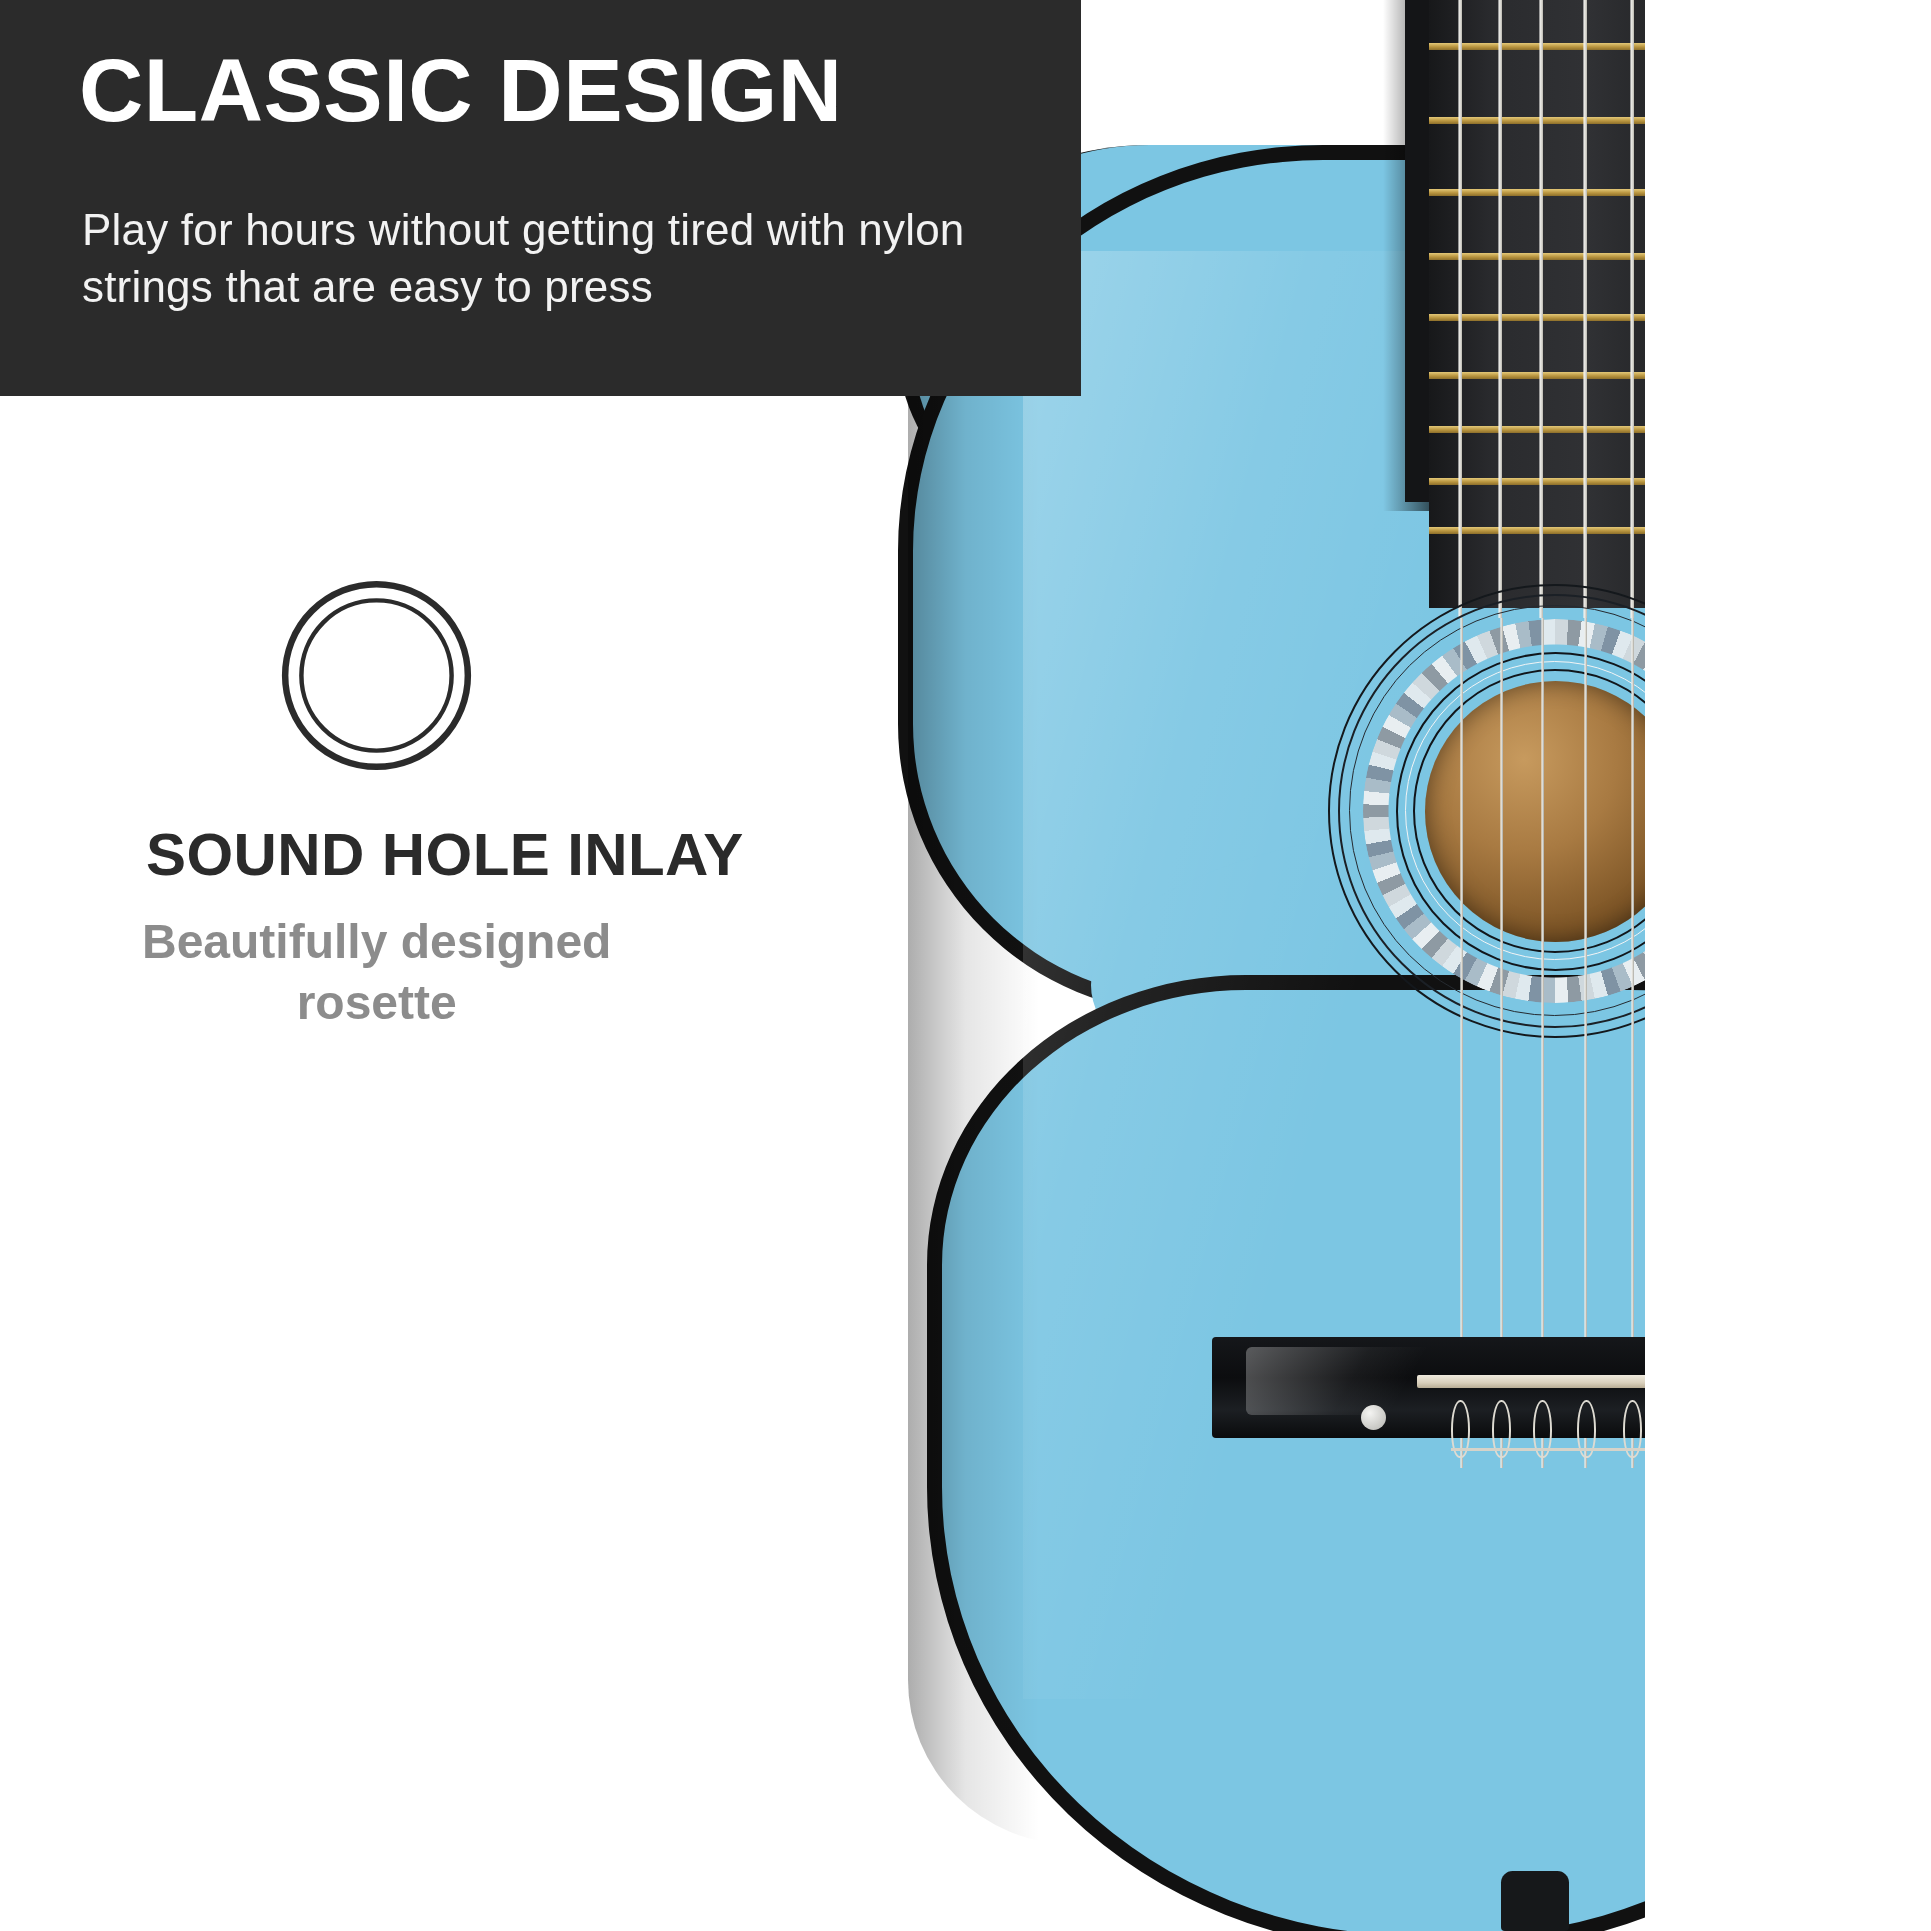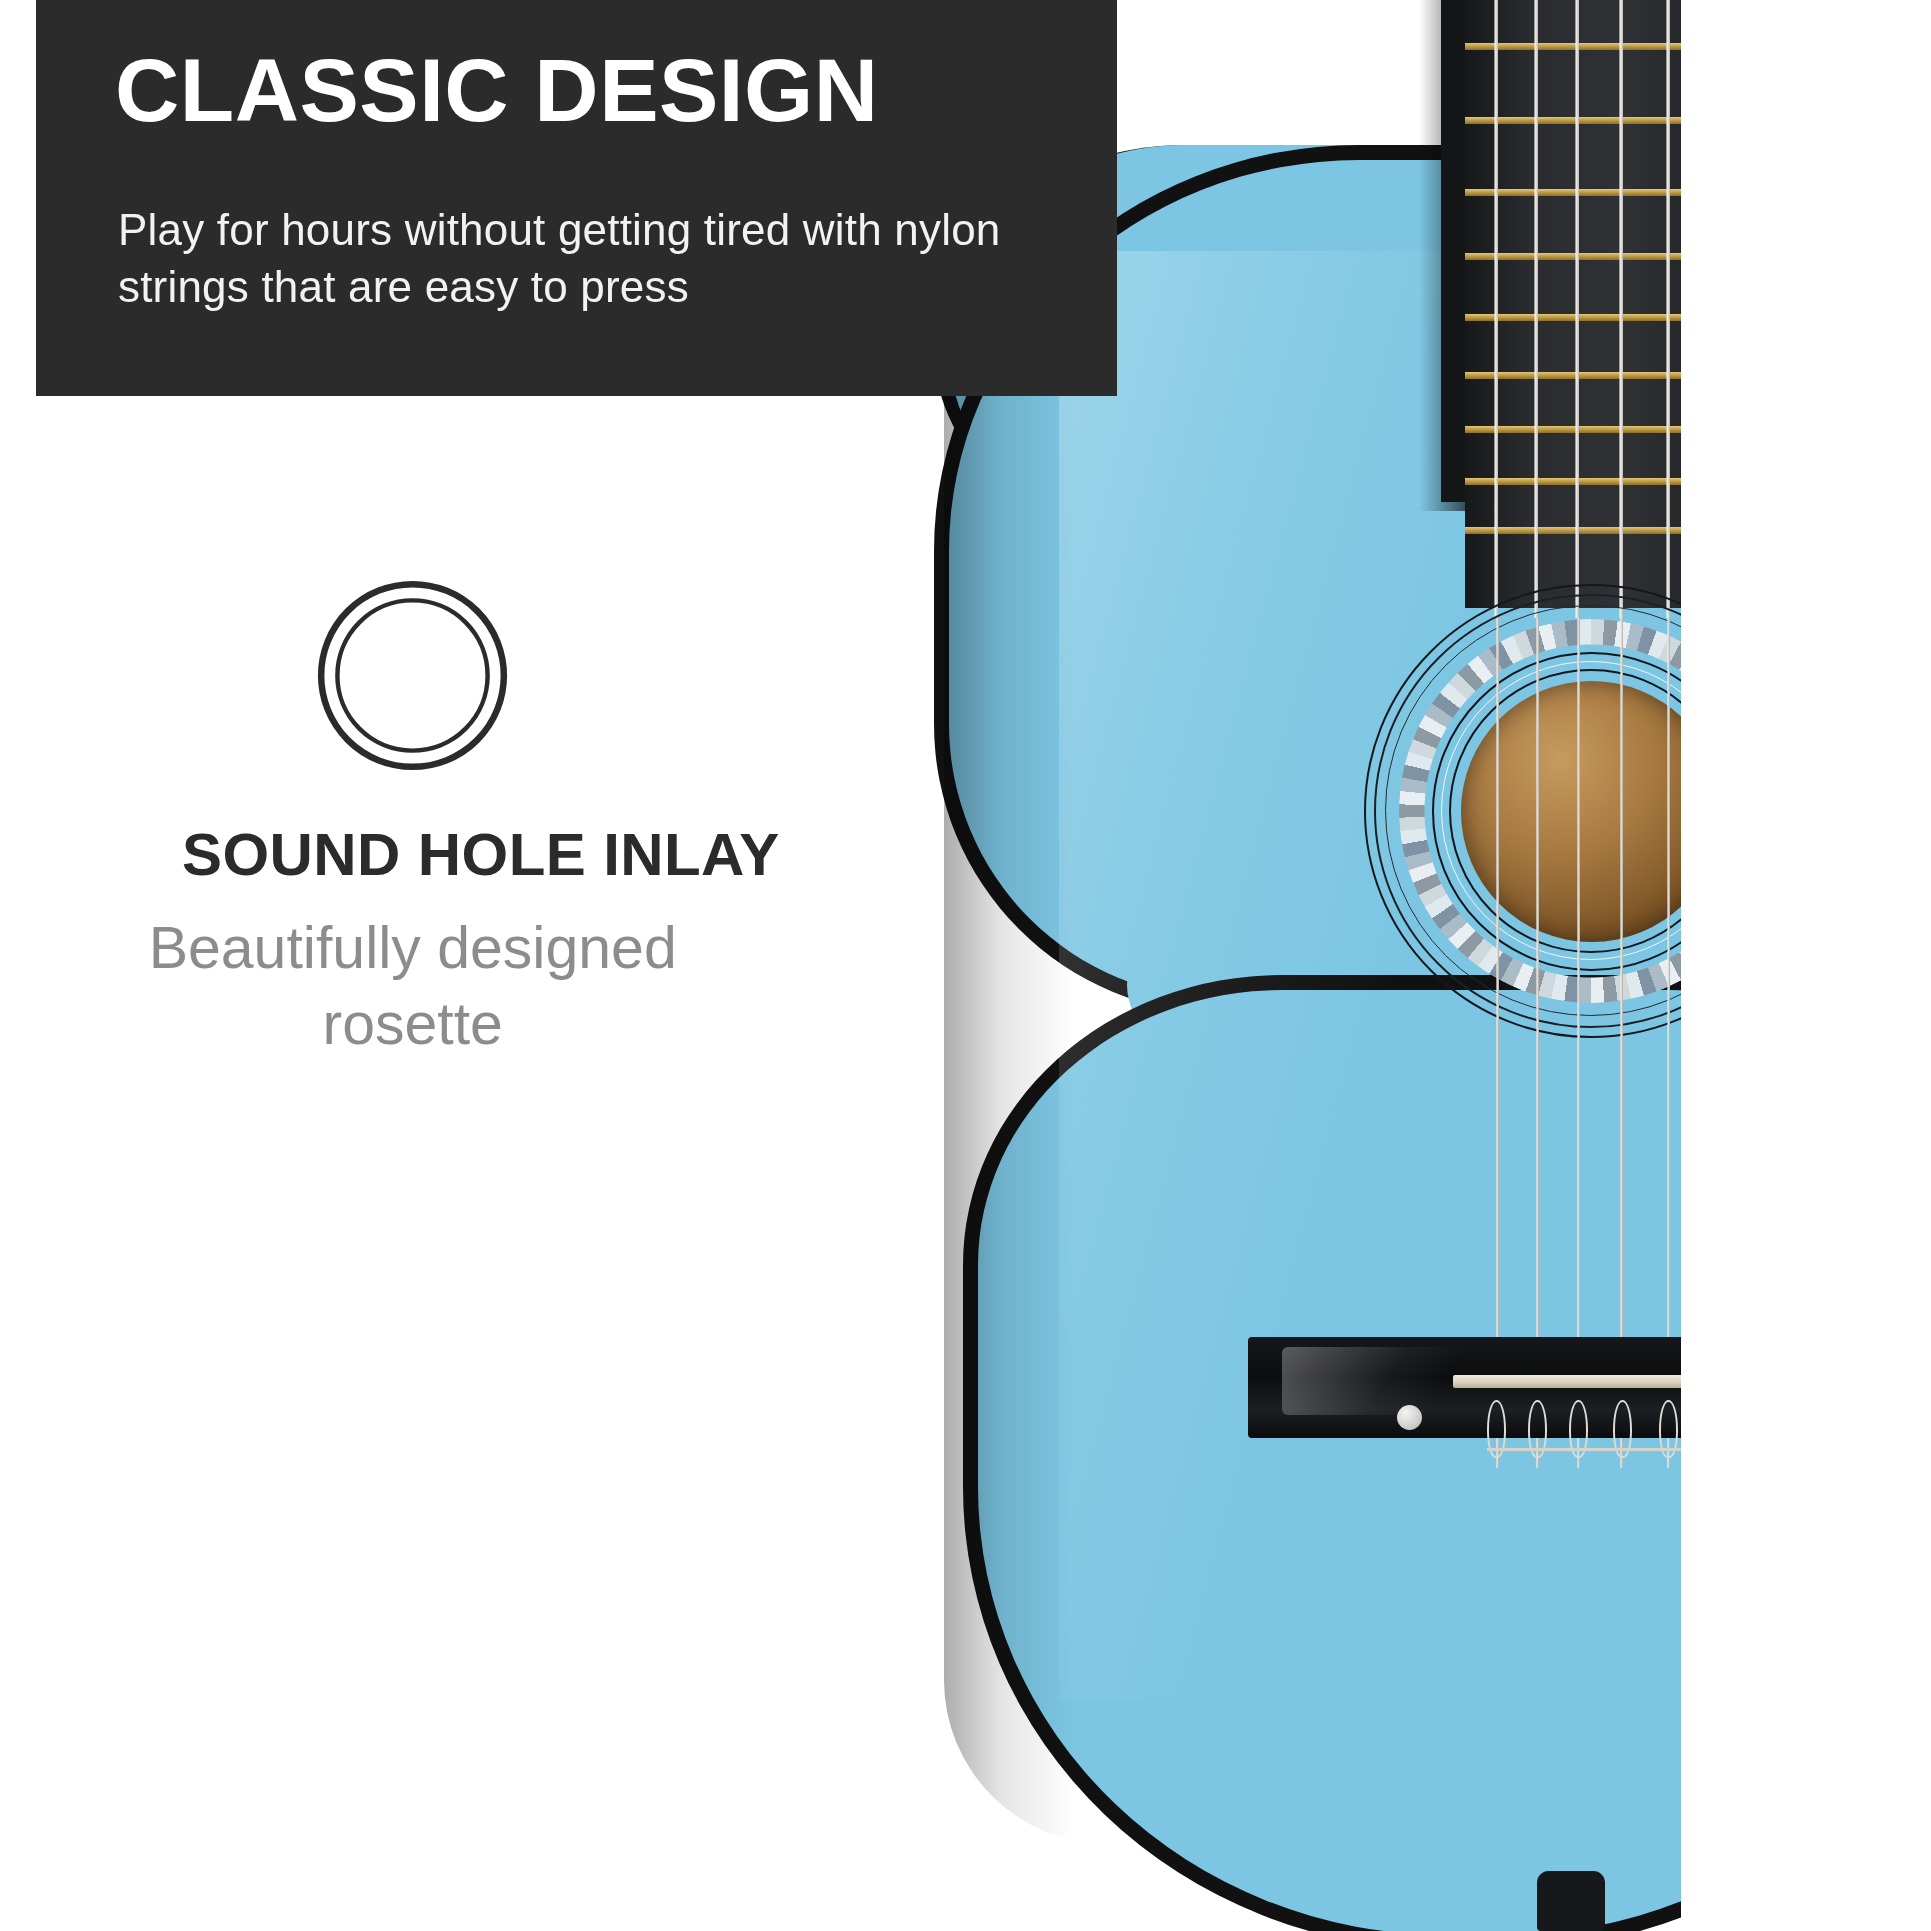--- a/index.html
+++ b/index.html
@@ -11,21 +11,20 @@
   body {
     font-family: "Liberation Sans", sans-serif;
   }
 
   .page {
     position: relative;
     width: 1645px;
     height: 1931px;
     background: #ffffff;
     overflow: hidden;
-    margin-left: 36px;
   }
 
   
   .photo {
     position: absolute;
     left: 0; top: 0;
     width: 1931px; height: 1931px;
     overflow: hidden;
   }
 
@@ -321,22 +320,22 @@
     color: #2b2b2b;
     letter-spacing: 0.4px;
     line-height: 1.05;
     white-space: nowrap;
     text-align: right;
   }
   .feature-desc {
     margin: 25px auto 0 auto;
     width: 579px;
     font-family: "Liberation Sans", sans-serif;
-    font-size: 59px;
-    font-weight: 400;
+    font-size: 48px;
+    font-weight: 700;
     color: #8c8c8c;
     line-height: 1.28;
   }
 </style>
 </head>
 <body>
 
 <div class="page">
 
   <div class="photo">

